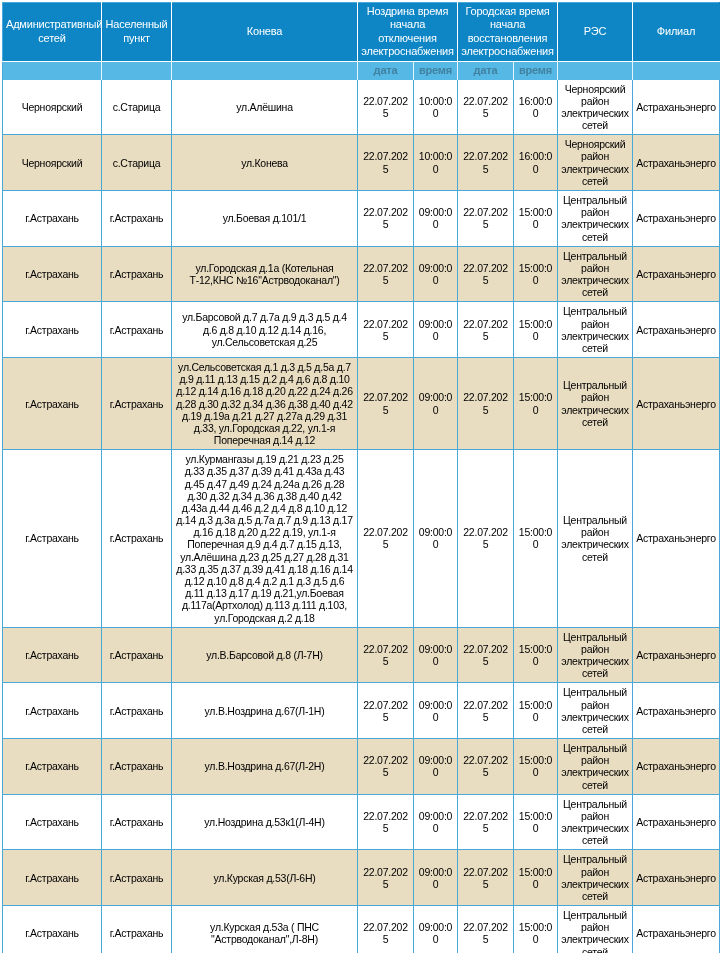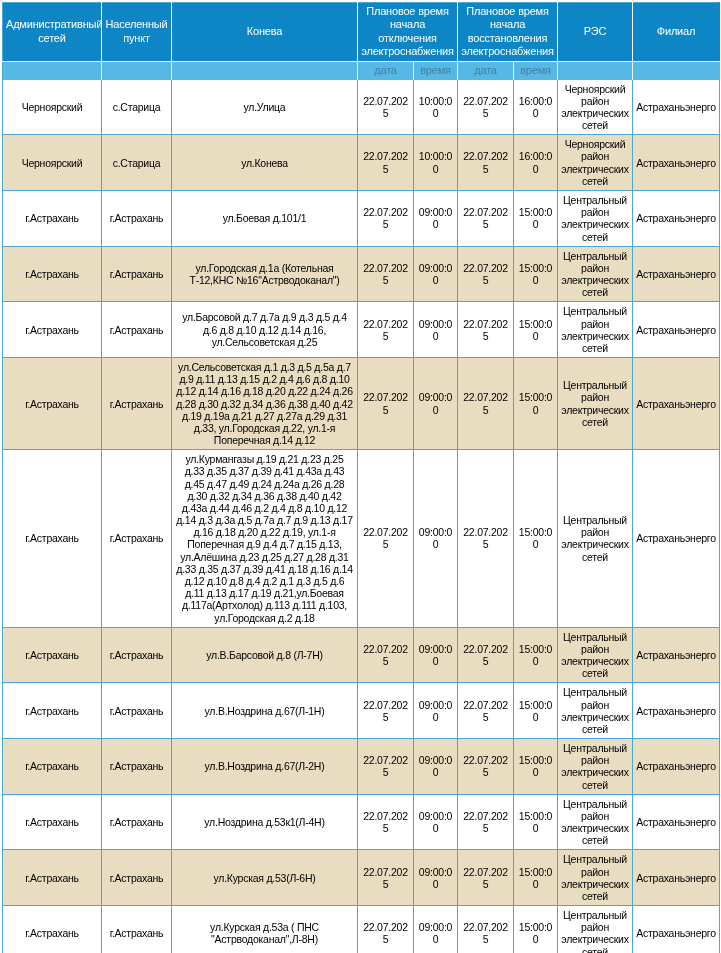--- a/index.html
+++ b/index.html
@@ -48,20 +48,21 @@
   }
   thead th:last-child{border-right:1px solid var(--header-bg);}
   thead tr.subrow th{
     background:var(--subheader-bg);
     color:var(--subheader-text);
     height:16px;
     font-size:11px;
     padding:1px 2px;
     border-right:1px solid rgba(255,255,255,.85);
     border-bottom:0;
+    font-weight:bold;
   }
   thead tr.subrow th:last-child{border-right:1px solid var(--subheader-bg);}
   tbody td{
     background:var(--row-bg);
     font-size:10.5px;
     line-height:1.16;
     letter-spacing:-0.25px;
     padding:3px 3px;
     border-right:1px solid var(--border);
     border-bottom:1px solid var(--border);
@@ -86,42 +87,42 @@
       <col style="width:56px">
       <col style="width:44px">
       <col style="width:75px">
       <col style="width:87px">
     </colgroup>
     <thead>
       <tr>
         <th>Административный сетей</th>
         <th>Населенный пункт</th>
         <th>Конева</th>
-        <th colspan="2">Плановое время начала отключения электроснабжения</th>
-        <th colspan="2">Плановое время начала восстановления электроснабжения</th>
+        <th colspan="2">Ноздрина время начала отключения электроснабжения</th>
+        <th colspan="2">Городская время начала восстановления электроснабжения</th>
         <th>РЭС</th>
         <th>Филиал</th>
       </tr>
       <tr class="subrow">
         <th></th>
         <th></th>
         <th></th>
         <th>дата</th>
         <th>время</th>
         <th>дата</th>
         <th>время</th>
         <th></th>
         <th></th>
       </tr>
     </thead>
     <tbody>
         <tr>
     <td>Черноярский</td>
     <td>с.Старица</td>
-    <td>ул.Улица</td>
+    <td>ул.Алёшина</td>
     <td>22.07.2025</td>
     <td>10:00:00</td>
     <td>22.07.2025</td>
     <td>16:00:00</td>
     <td>Черноярский район электрических сетей</td>
     <td>Астраханьэнерго</td>
   </tr>
         <tr class="alt">
     <td>Черноярский</td>
     <td>с.Старица</td>

